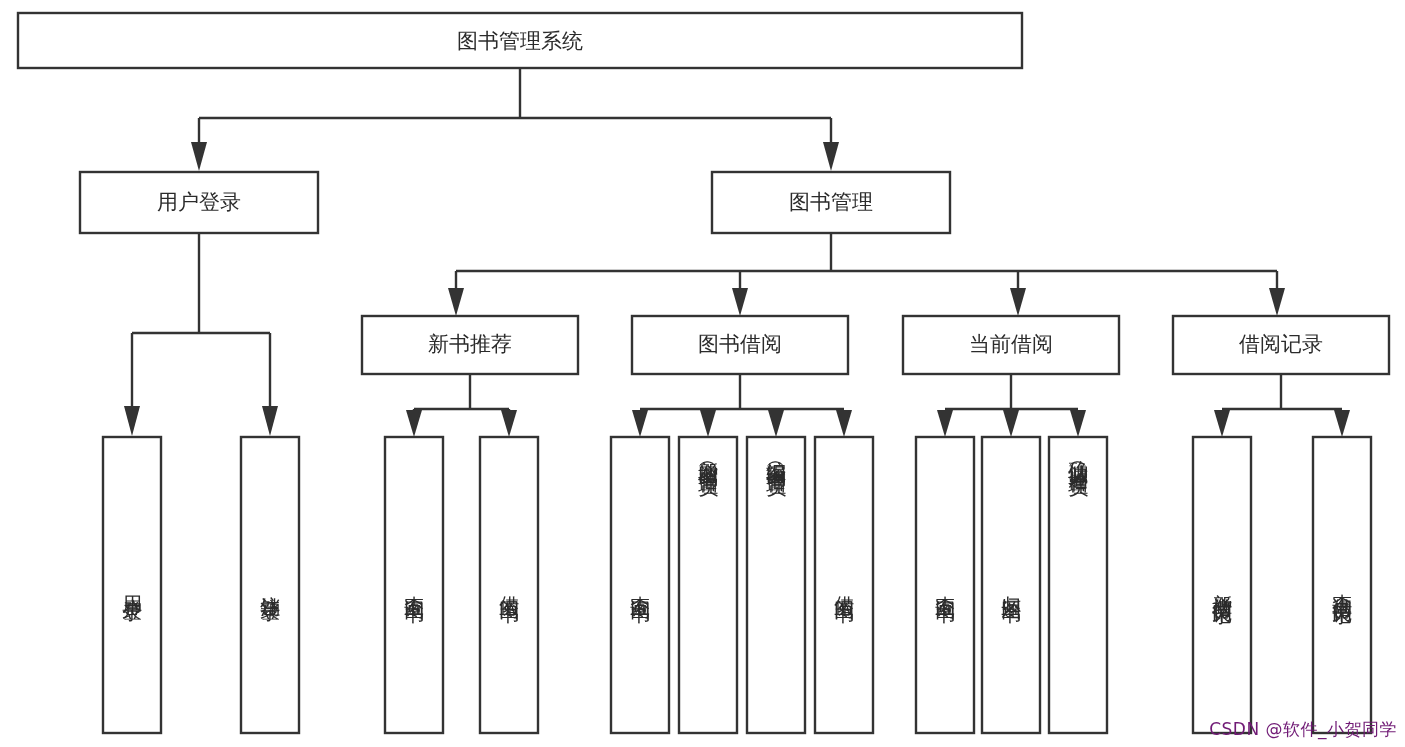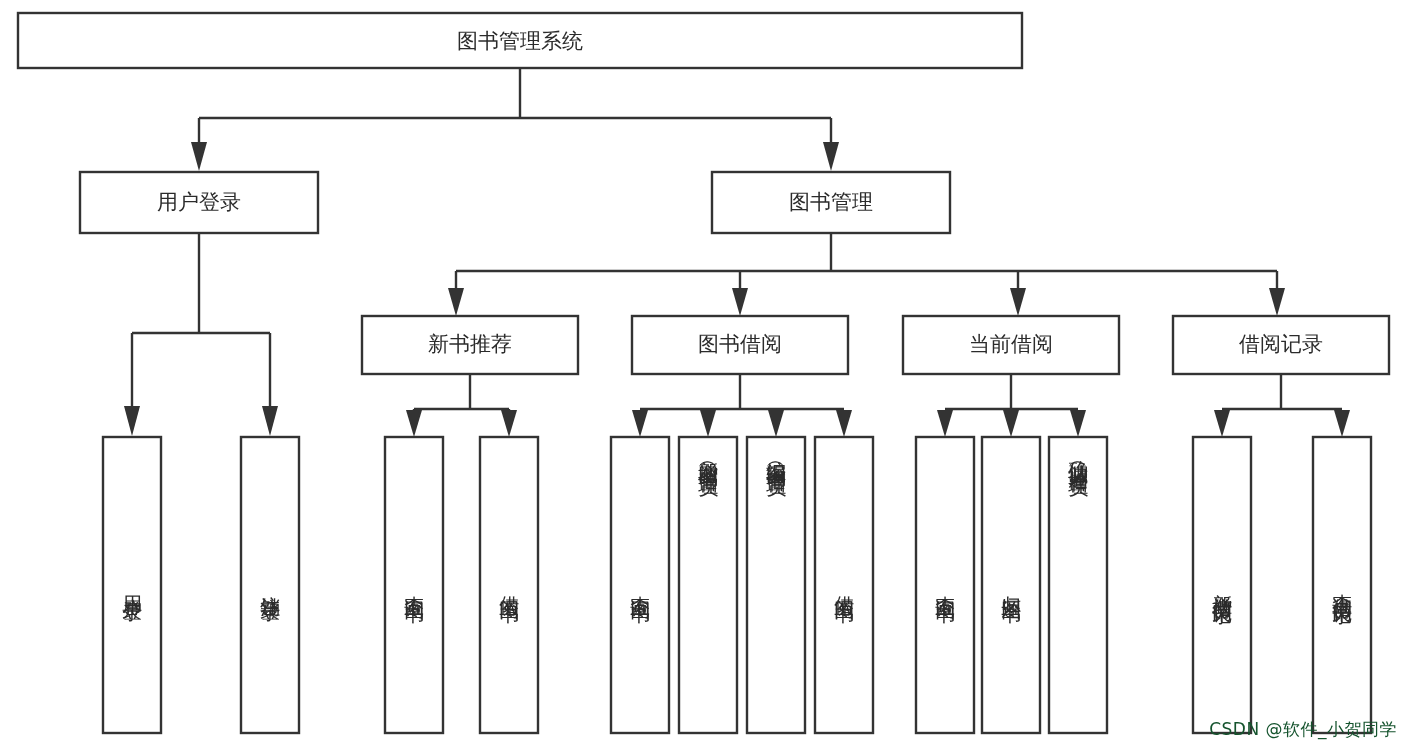--- a/index.html
+++ b/index.html
@@ -60,21 +60,21 @@
     color: #2b2b2b;
     white-space: nowrap;
     text-align: center;
   }
   .watermark {
     position: absolute;
     right: 8px;
     bottom: 6px;
     font-family: "DejaVu Sans", "Liberation Sans", sans-serif;
     font-size: 17px;
-    color: #14532d;
+    color: #701a75;
     letter-spacing: 0.5px;
     user-select: none;
   }
 </style>
 </head>
 <body>
 
 <div id="diagram-root">
 
   <svg width="1405" height="747" viewBox="0 0 1405 747" xmlns="http://www.w3.org/2000/svg">

